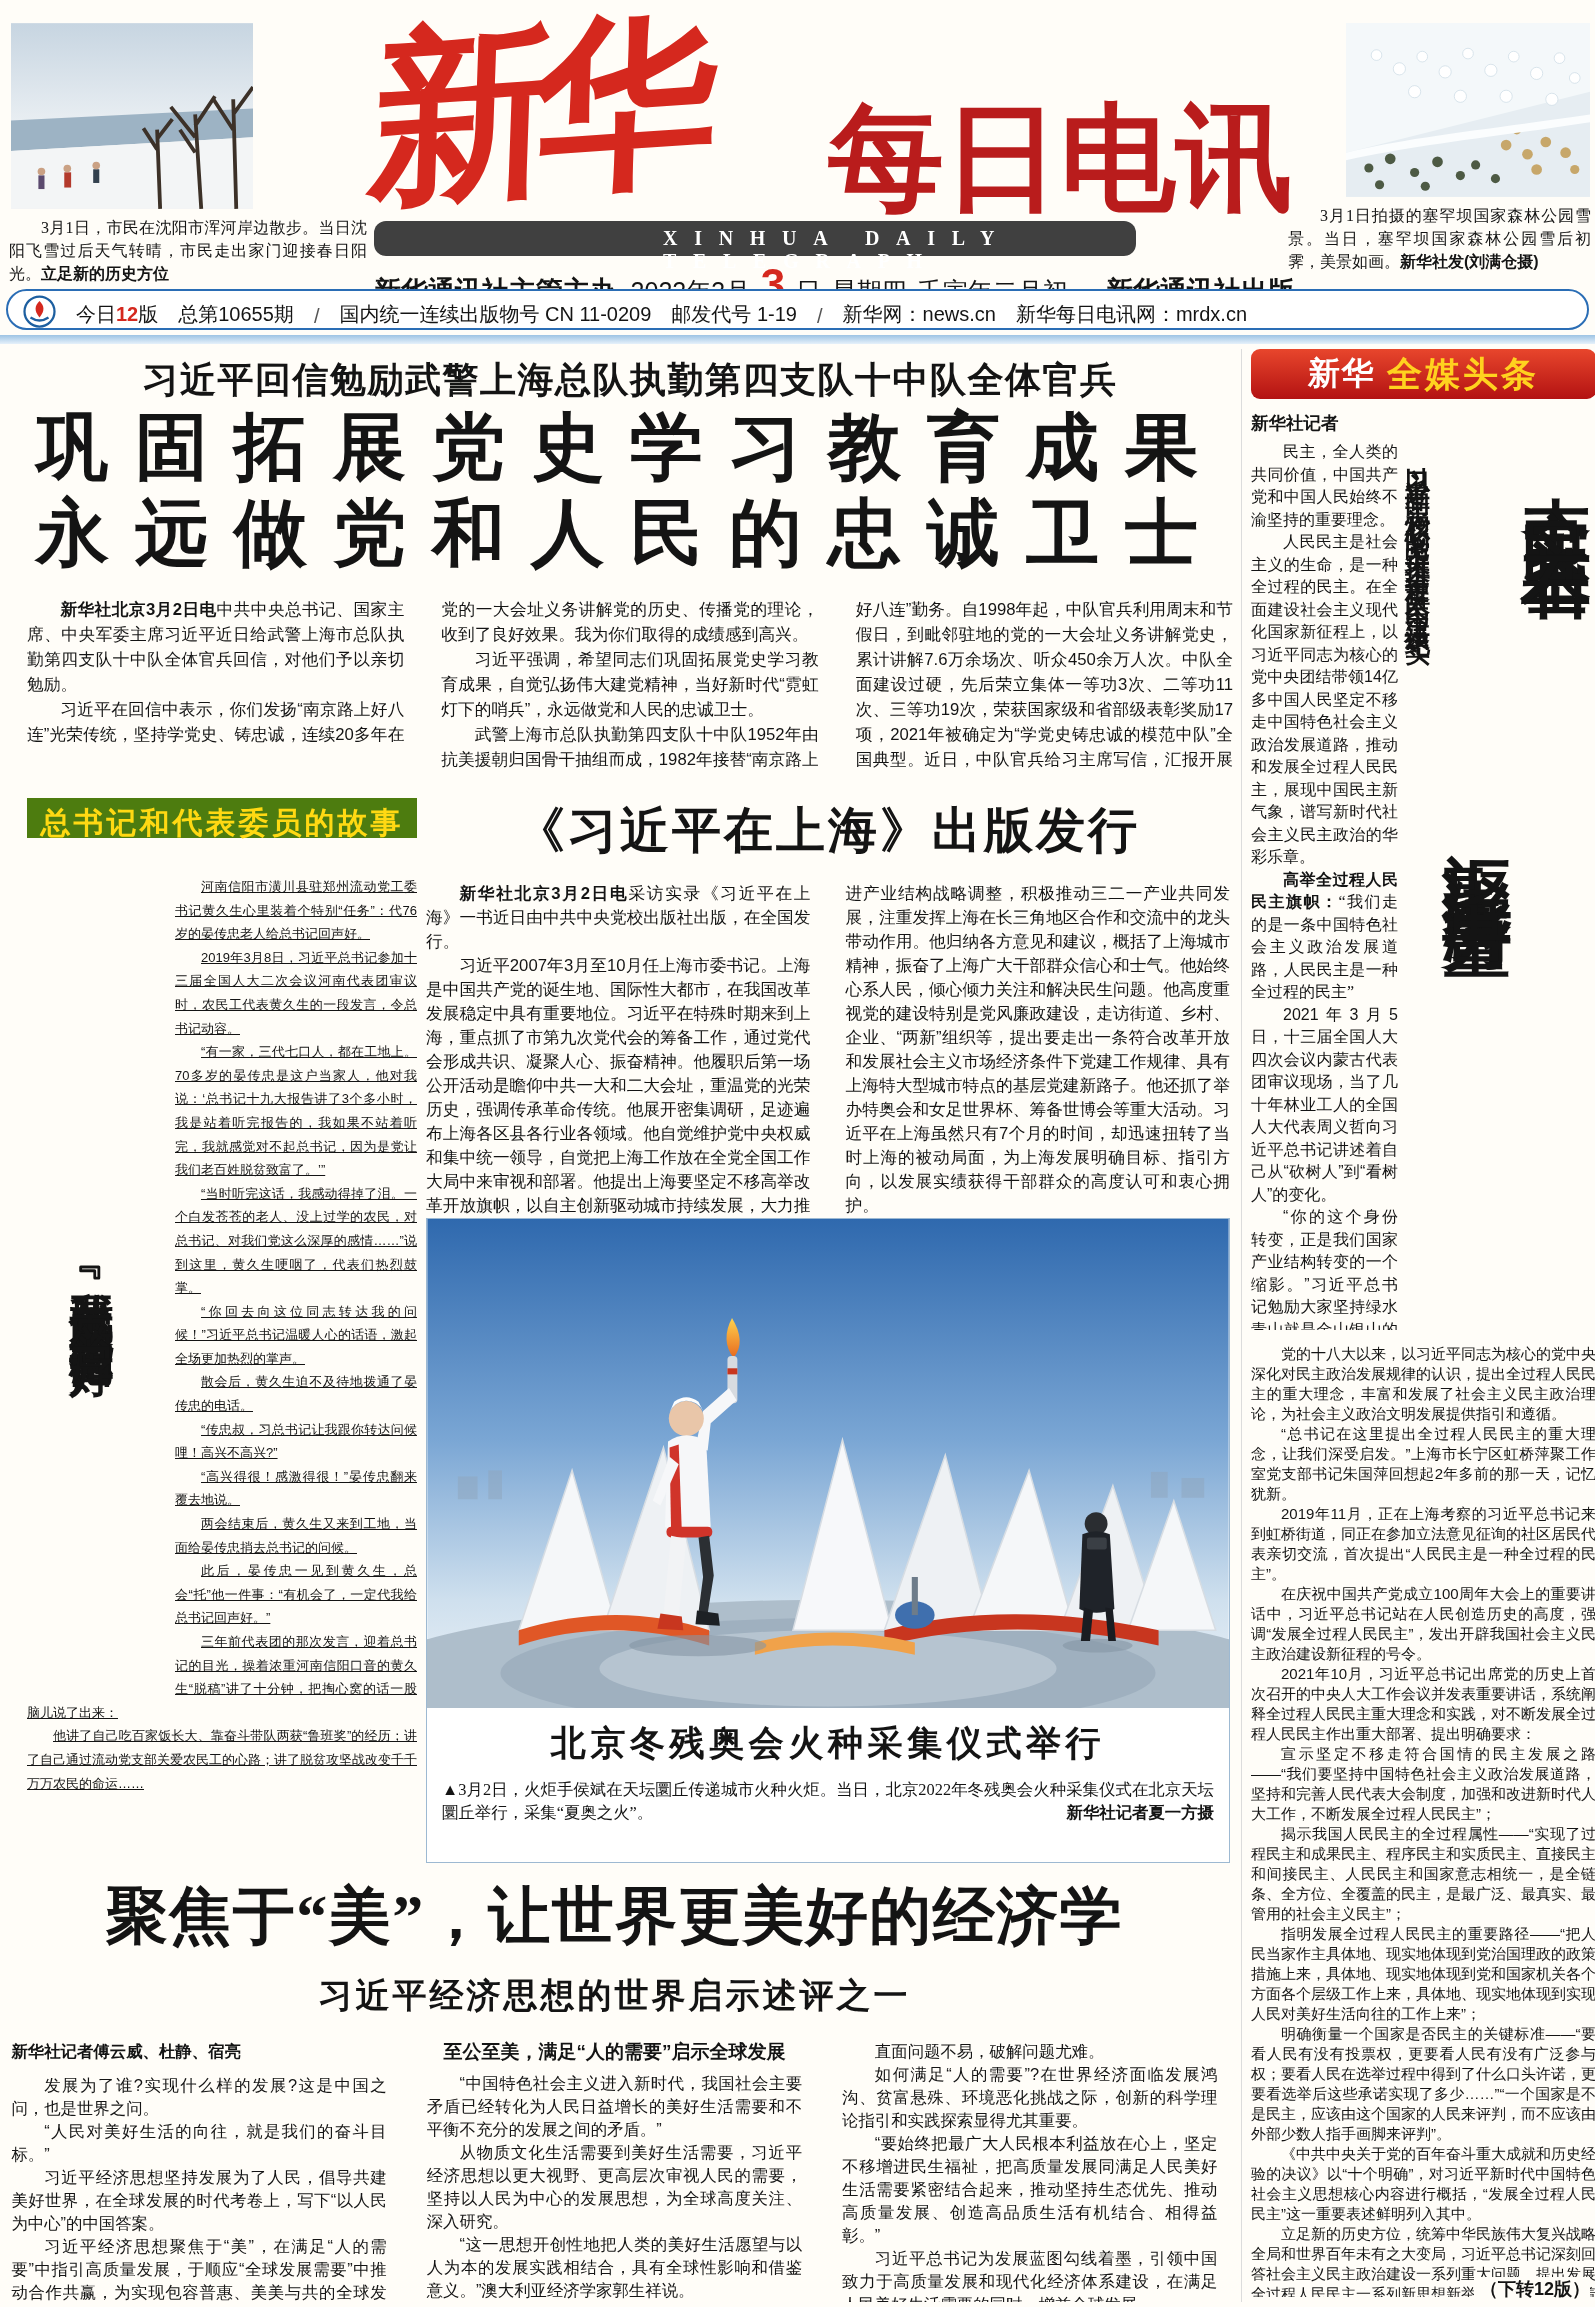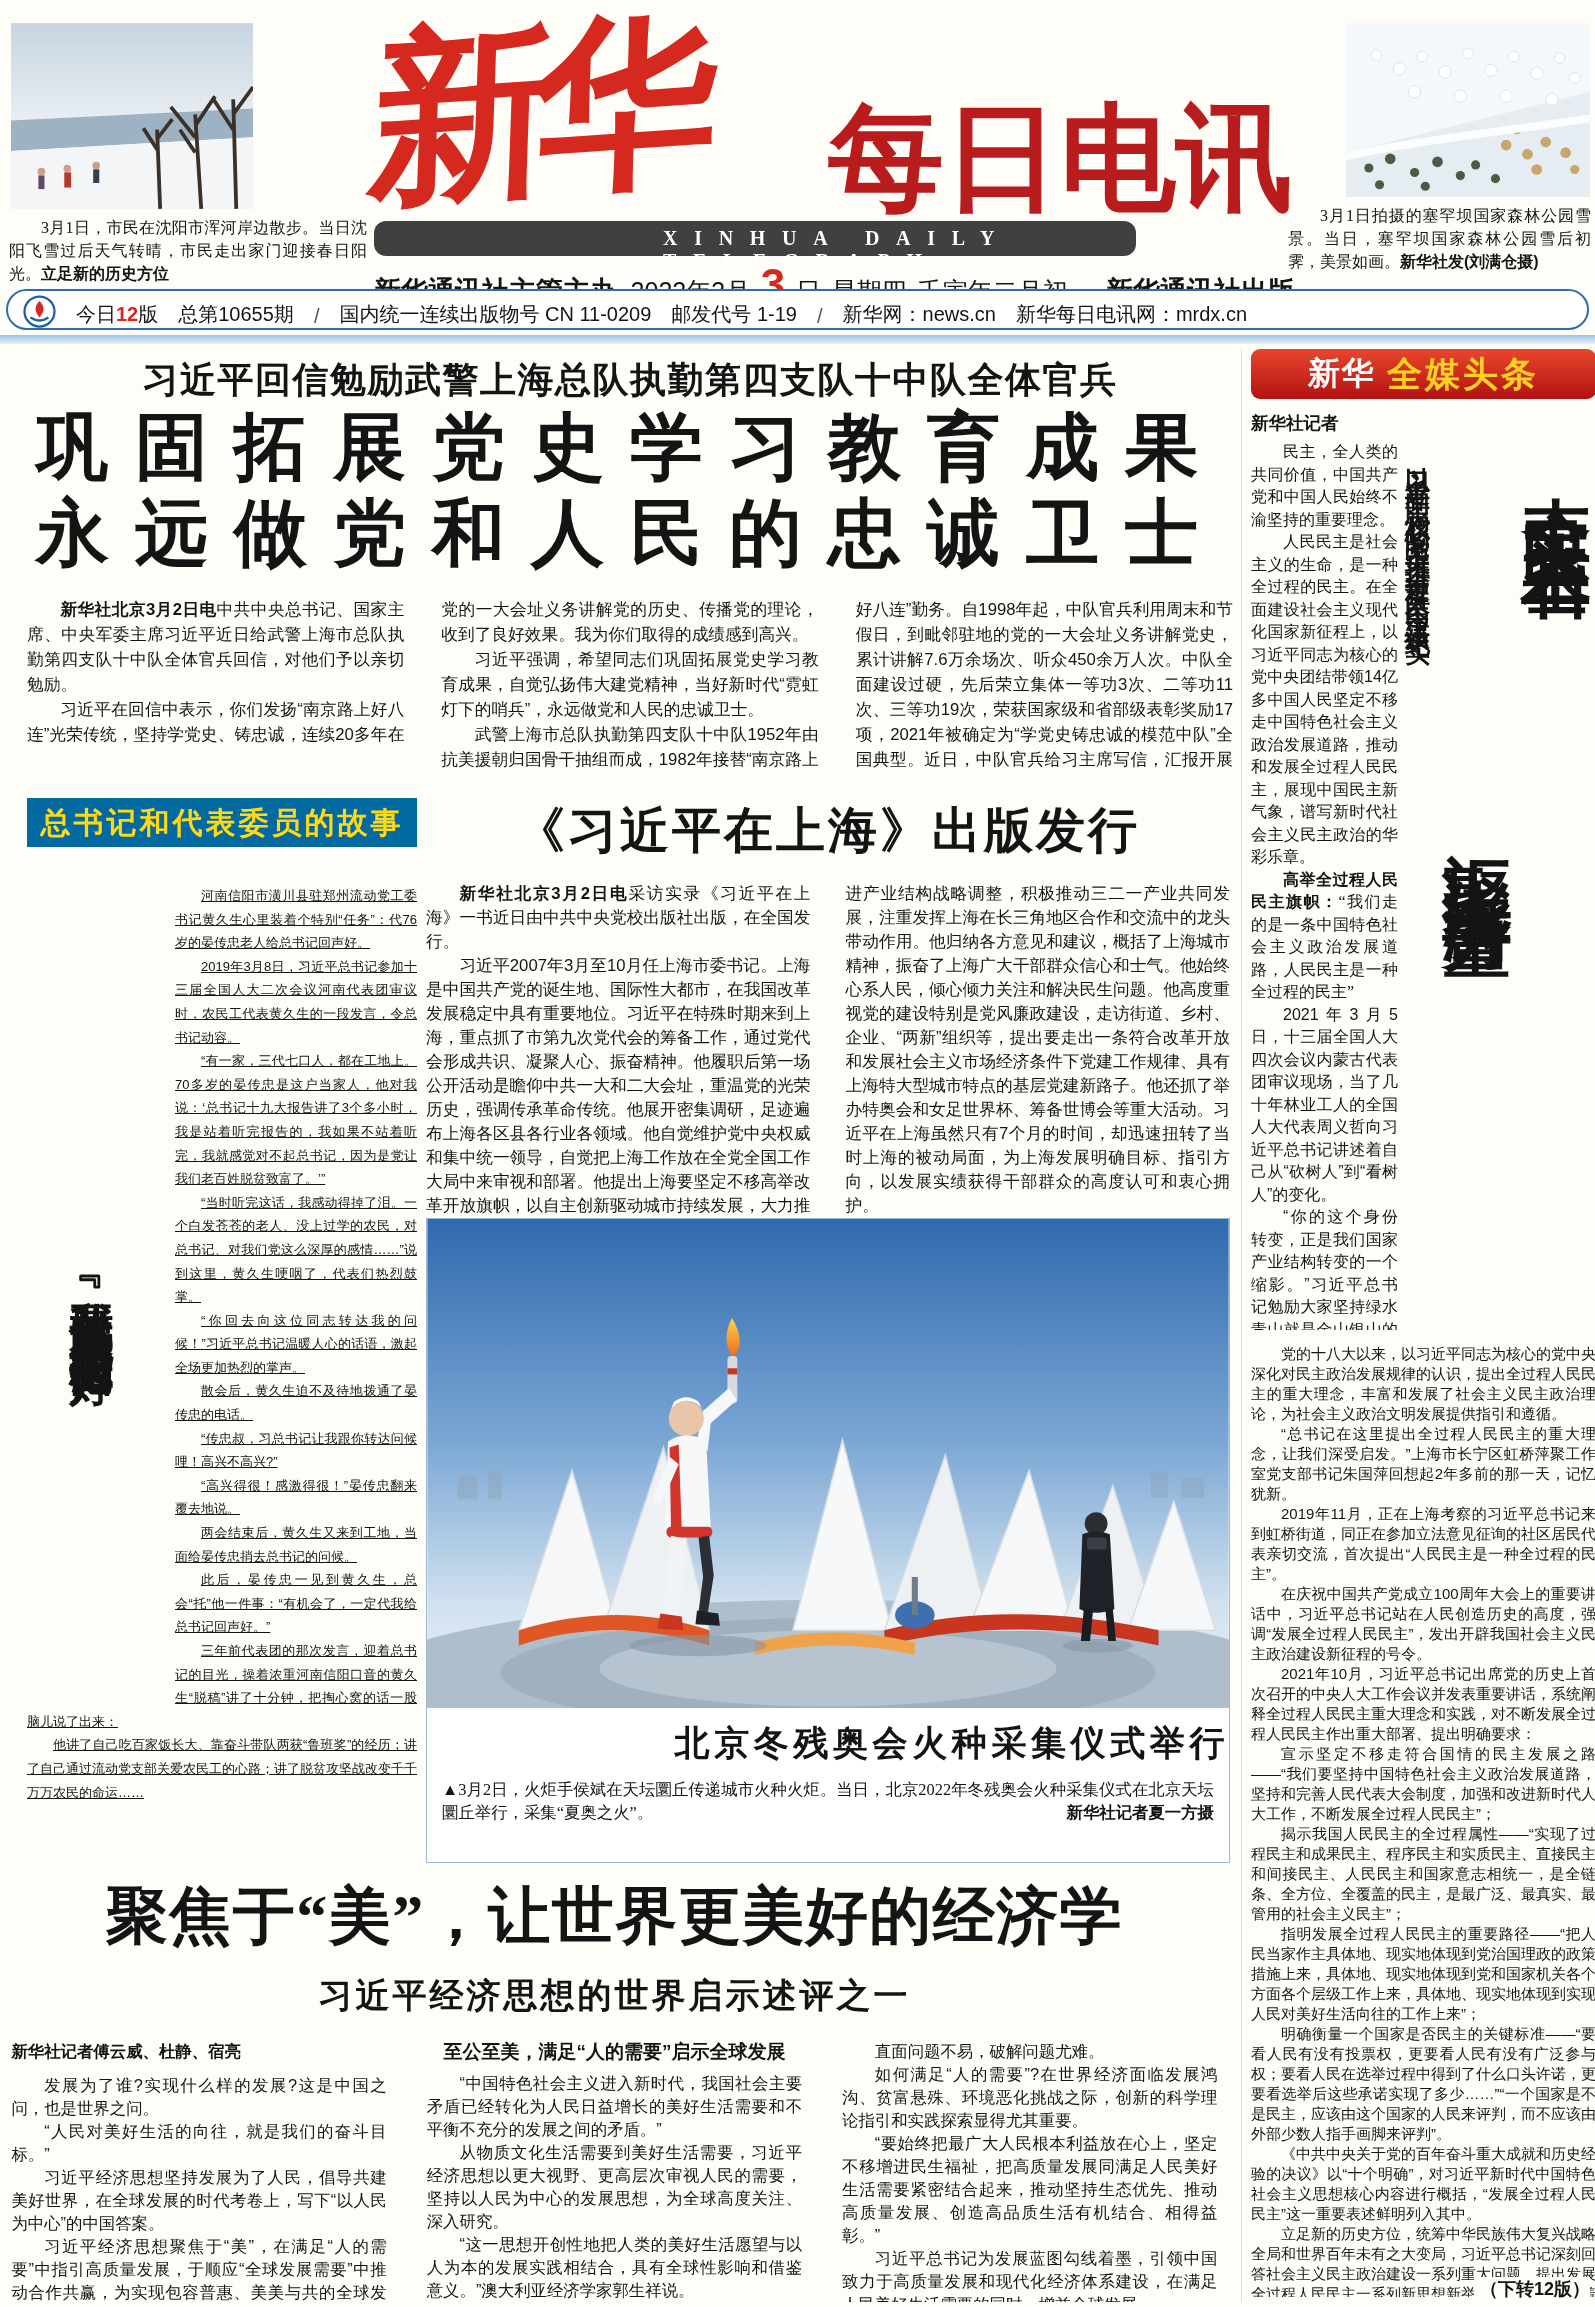--- a/index.html
+++ b/index.html
@@ -32,34 +32,34 @@
   
   .lead { position:absolute; left:27px; top:356px; width:1206px; }
   .kicker { text-align:center; font-size:36px; font-weight:900; letter-spacing:1.5px; }
   .hl { text-align:center; font-family:"Liberation Serif", serif; font-weight:900; font-size:73px; line-height:1.18; letter-spacing:26px; white-space:nowrap; }
   .lead-body { margin-top:20px; column-count:3; column-gap:37px; font-size:16.7px; line-height:25px; text-align:justify; height:184px; overflow:hidden; }
   .para { text-indent:2em; }
   .dl { font-weight:bold; }
 
   
   .story { position:absolute; left:27px; top:798px; width:390px; height:1075px; overflow:hidden; }
-  .story-tag { background:#0369a1; color:#ffd913; font-weight:900; font-size:30px; text-align:center; height:49px; line-height:49px; letter-spacing:3px; }
+  .story-tag { background:#4d7c0f; color:#ffd913; font-weight:900; font-size:30px; text-align:center; height:40px; line-height:49px; letter-spacing:3px; }
   .story-flow { margin-top:37px; }
   .v-head { float:left; width:128px; height:786px; margin:23px 20px 15px 0; writing-mode:vertical-rl; font-family:"Liberation Serif", serif; font-weight:900; font-size:44px; letter-spacing:4.6px; line-height:128px; text-align:center; }
   .story-flow p { font-size:13px; line-height:23.6px; text-indent:2em; text-align:justify;text-decoration:underline; }
 
   
   .book { position:absolute; left:426px; top:798px; width:804px; }
   .book-hl { text-align:center; font-family:"Liberation Serif", serif; font-weight:900; font-size:49px; letter-spacing:3px; }
   .book-body { margin-top:18px; column-count:2; column-gap:35px; font-size:16.7px; line-height:24px; text-align:justify; height:341px; overflow:hidden; }
 
   
   .photo-module { position:absolute; left:426px; top:1218px; width:804px; height:645px; border:1.5px solid #9db9d2; background:#fff; overflow:hidden; }
   .main-photo { display:block; width:100%; height:489px; }
-  .pf-title { text-align:right; font-family:"Liberation Serif", serif; font-weight:900; font-size:35px; margin-top:12px; letter-spacing:4.6px; }
+  .pf-title { text-align:center; font-family:"Liberation Serif", serif; font-weight:900; font-size:35px; margin-top:12px; letter-spacing:4.6px; }
   .pf-cap { margin:10.7px 15px 0 15px; font-size:16.4px; line-height:23px; text-align:justify; font-family:"Liberation Serif", serif; }
   .pf-credit { float:right; font-weight:bold; font-family:"Liberation Sans", sans-serif; }
 
   
   .economy { position:absolute; left:11.4px; top:1874px; width:1206px; height:428px; overflow:hidden; }
   .eco-hl { text-align:center; font-family:"Liberation Serif", serif; font-weight:900; font-size:62px; letter-spacing:1.5px; }
   .eco-sub { text-align:center; font-weight:900; font-size:34px; margin-top:15px; letter-spacing:3px; }
   .eco-cols { display:flex; gap:40px; margin-top:21px; }
   .eco-col { flex:1; font-size:16.4px; line-height:23px; text-align:justify; }
   .eco-col p { text-indent:2em; }

